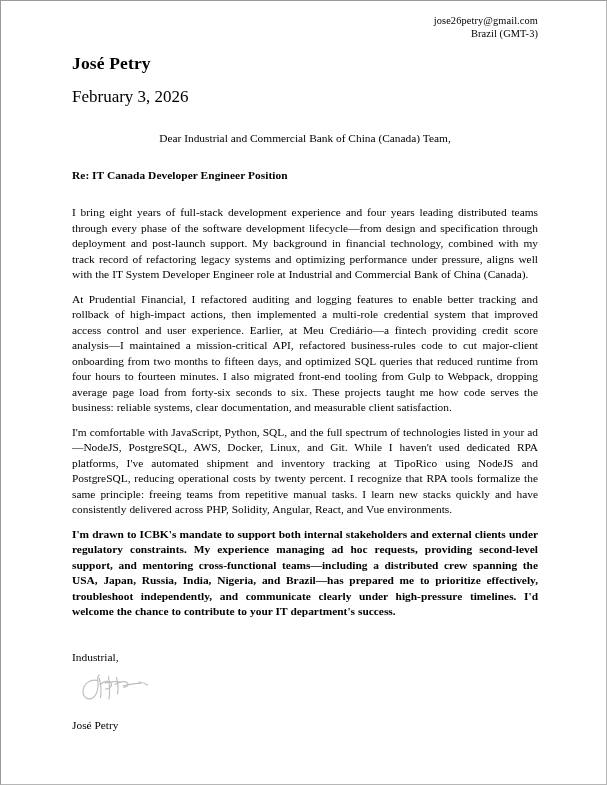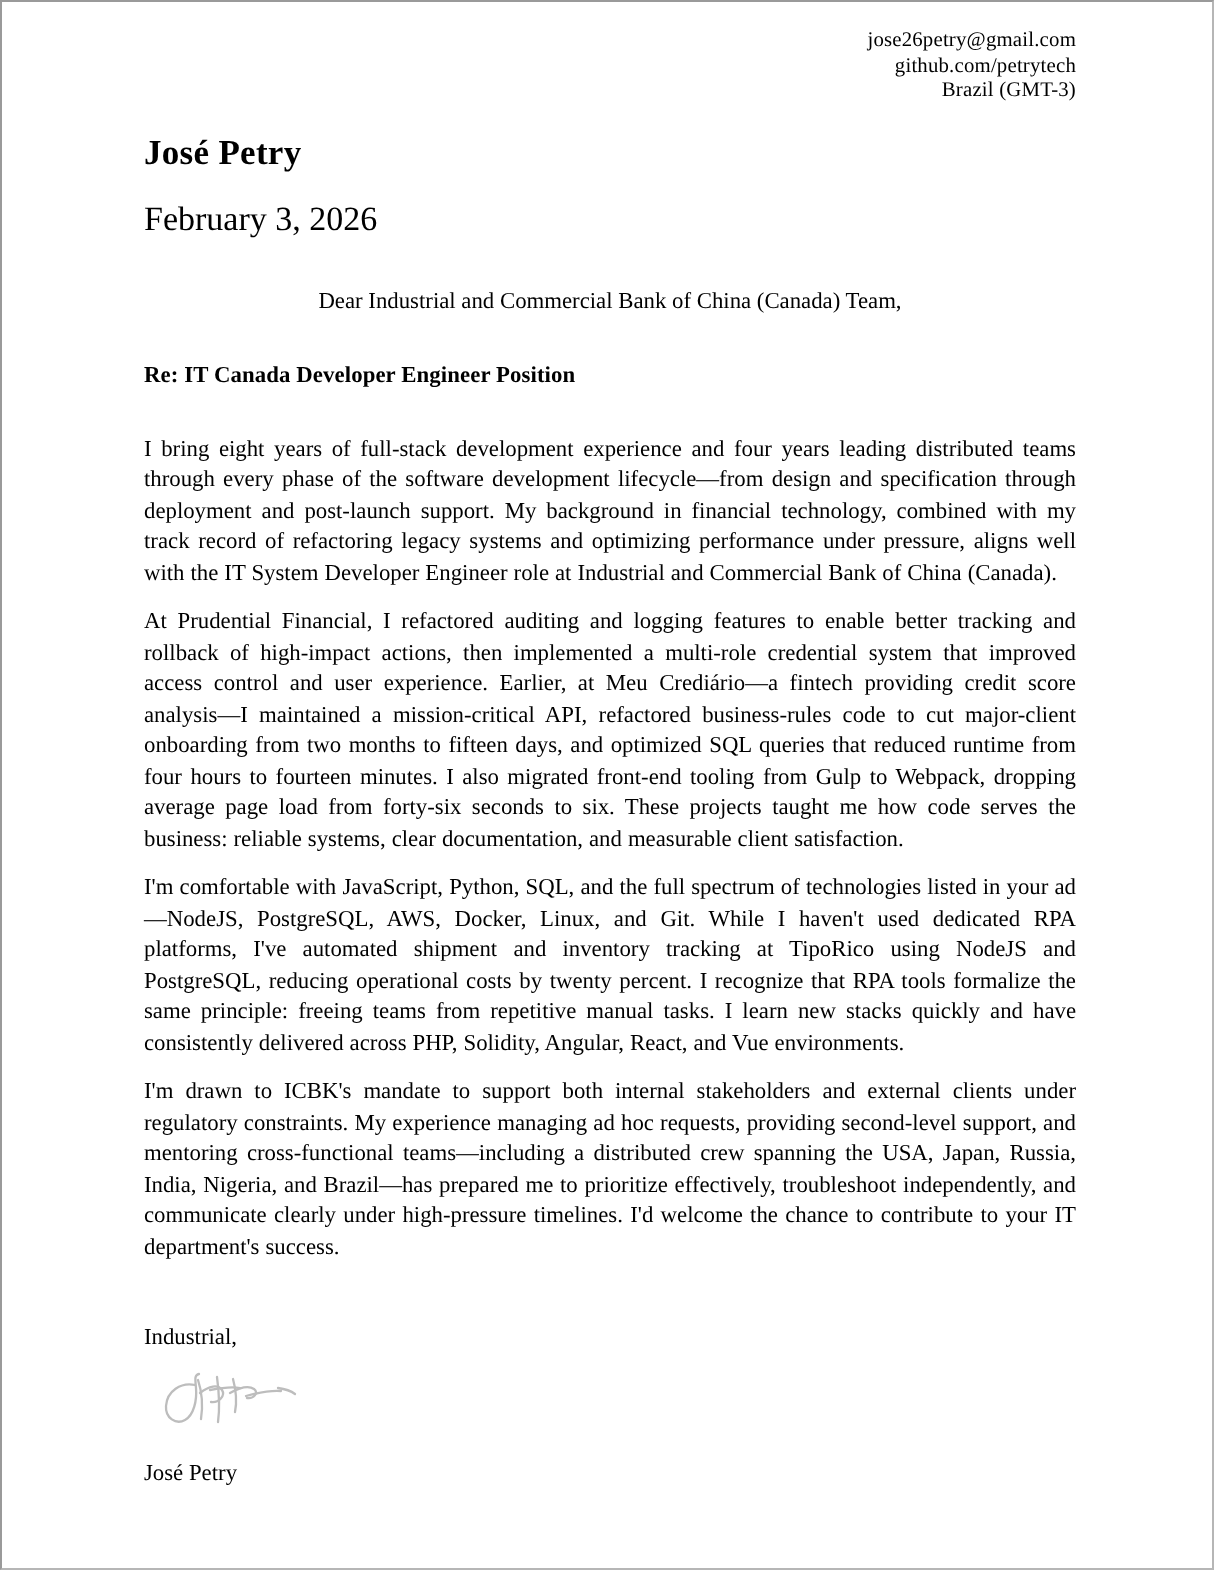--- a/index.html
+++ b/index.html
@@ -85,20 +85,21 @@
     margin: 0 0 9px 0;
     font-size: 11.4px;
     line-height: 15.5px;
     text-align: justify;
     text-justify: inter-word;
     hyphens: none;
     word-spacing: 0.15px;
   }
   .para:last-child {
     margin-bottom: 0;
+    font-weight: bold;
   }
 
   
   .closing {
     margin-top: 30px;
     font-size: 11.4px;
     line-height: 14px;
   }
 
   .signature-area {
@@ -121,21 +122,20 @@
   }
 </style>
 </head>
 <body>
 
 <div class="page">
   <div class="sheet">
 
     <div class="contact-block">
       <span class="contact-line">jose26petry@gmail.com</span>
-      <span class="contact-line">github.com/petrytech</span>
       <span class="contact-line">Brazil (GMT-3)</span>
     </div>
 
     <div class="name-heading">José Petry</div>
 
     <div class="letter-date">February 3, 2026</div>
 
     <div class="salutation">Dear Industrial and Commercial Bank of China (Canada) Team,</div>
 
     <div class="subject-line">Re: IT Canada Developer Engineer Position</div>

